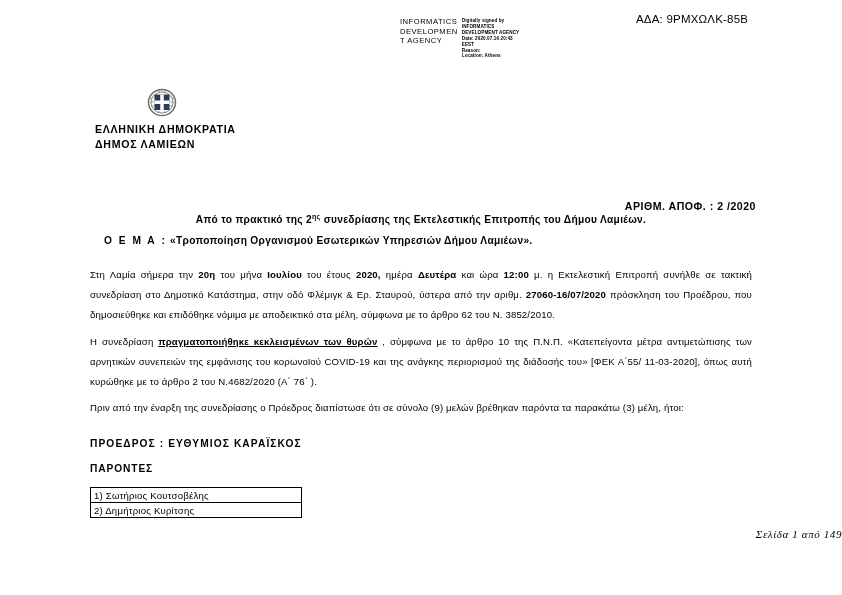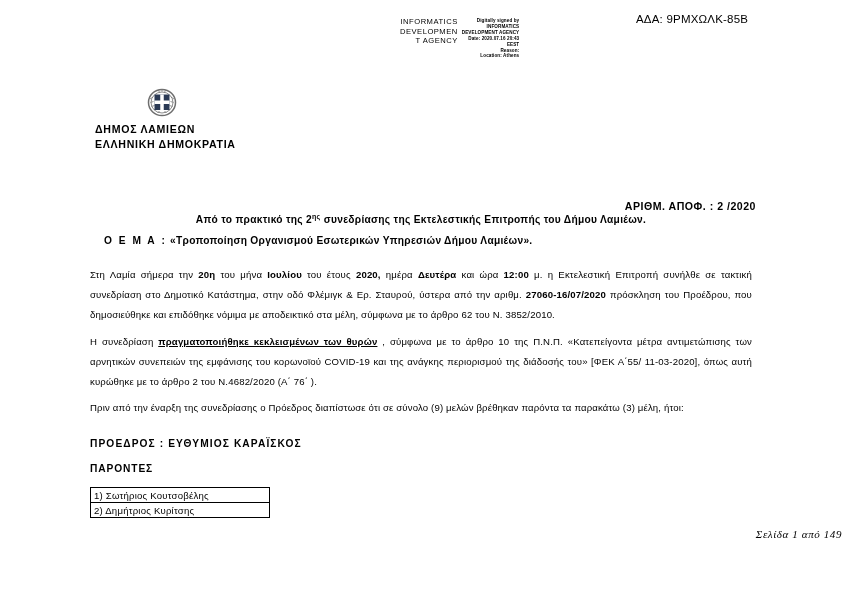--- a/index.html
+++ b/index.html
@@ -29,21 +29,20 @@
     letter-spacing: 0.2px;
     white-space: nowrap;
   }
   .stamp {
     position: absolute;
     left: 400px;
     top: 17px;
     display: flex;
     align-items: flex-start;
     gap: 4px;
-    text-align: right;
   }
   .stamp-left {
     font-size: 7.6px;
     line-height: 9.6px;
     letter-spacing: 0.5px;
     white-space: nowrap;
   }
   .stamp-right {
     font-size: 4.6px;
     line-height: 5.9px;
@@ -157,21 +156,21 @@
     font-size: 10.2px;
     font-weight: bold;
     letter-spacing: 0.9px;
   }
 
   
   .attendee-table {
     position: absolute;
     left: 90px;
     top: 487px;
-    width: 180px;
+    width: 212px;
     border-collapse: collapse;
     table-layout: fixed;
   }
   .attendee-table td {
     border: 1px solid #000000;
     height: 14px;
     padding: 0 0 0 3px;
     font-size: 9.6px;
     letter-spacing: 0.2px;
     vertical-align: middle;
@@ -214,22 +213,22 @@
         <path d="M56 26 L50 22 M55 33 L49 31 M53 41 L47 39 M48 48 L43 45 M41 54 L37 50"></path>
         <path d="M32 6 L32 11 M25 8 L27 13 M39 8 L37 13"></path>
       </g>
       <rect x="17" y="17" width="30" height="31" fill="#2b3a55"></rect>
       <rect x="28.5" y="17" width="7" height="31" fill="#ffffff"></rect>
       <rect x="17" y="29" width="30" height="7" fill="#ffffff"></rect>
     </svg>
   </div>
 
   <div class="authority">
+    <div>ΕΛΛΗΝΙΚΗ ΔΗΜΟΚΡΑΤΙΑ</div>
     <div>ΔΗΜΟΣ ΛΑΜΙΕΩΝ</div>
-    <div>ΕΛΛΗΝΙΚΗ ΔΗΜΟΚΡΑΤΙΑ</div>
   </div>
 
   <div class="decision-no">ΑΡΙΘΜ. ΑΠΟΦ. :  2 /2020</div>
 
   <div class="doc-subtitle">
     <span>Από το πρακτικό της  2</span><sup>ης</sup><span> συνεδρίασης της Εκτελεστικής Επιτροπής του Δήμου Λαμιέων.</span>
   </div>
 
   <div class="subject">
     <span class="lbl">Ο Ε Μ Α :</span>

